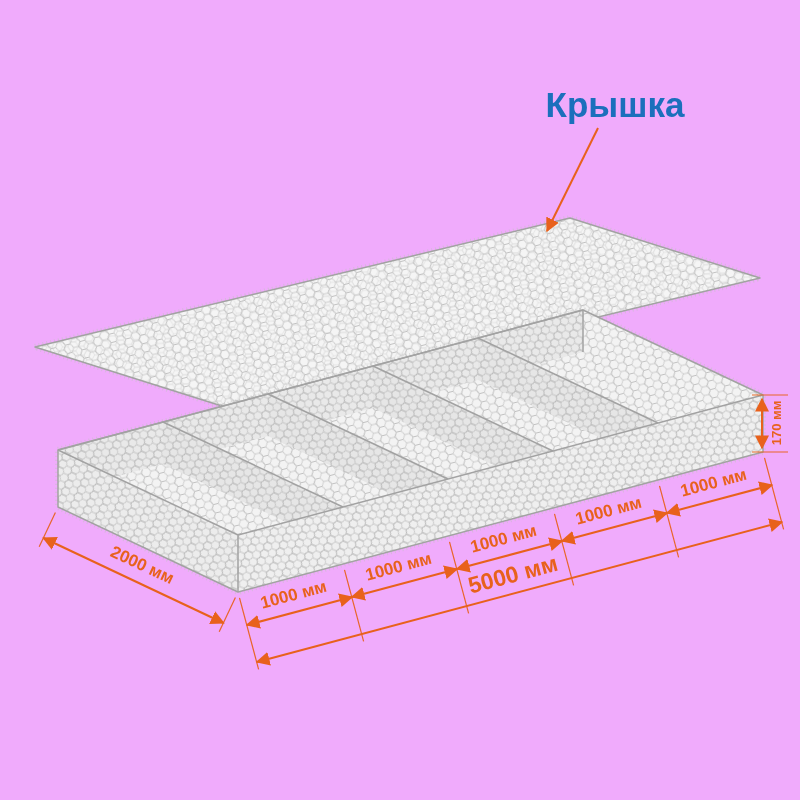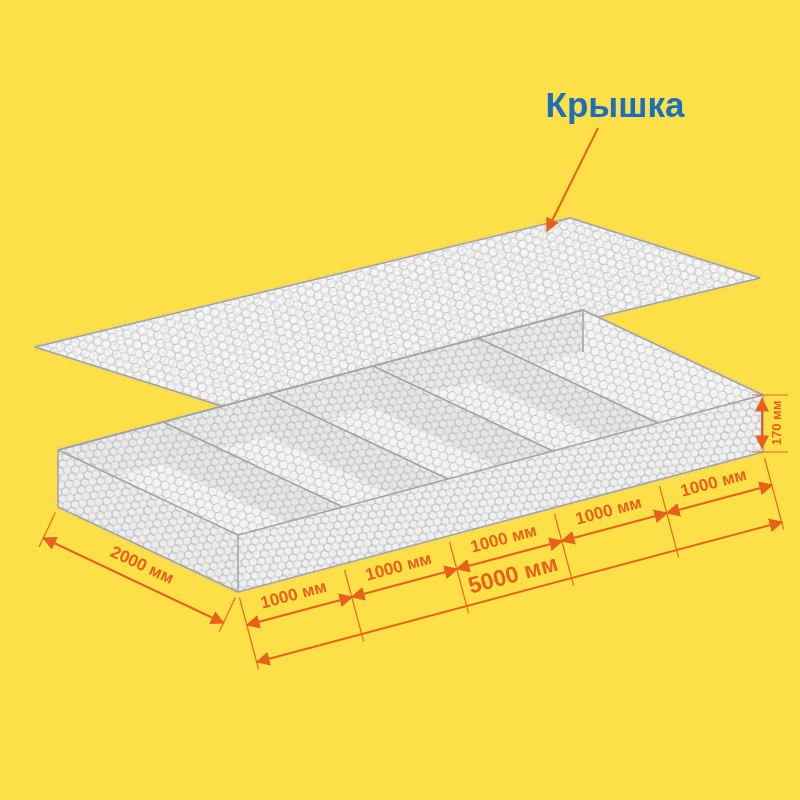--- a/index.html
+++ b/index.html
@@ -1,20 +1,20 @@
 <!DOCTYPE html>
 <html><head>
 <meta charset="utf-8">
 <style>
   html, body { margin: 0; padding: 0; background: #ffffff; }
   #stage {
     position: relative;
     width: 800px;
     height: 800px;
-    background: #fde047;
+    background: #f0abfc;
     overflow: hidden;
     font-family: "Liberation Sans", sans-serif;
   }
   svg { display: block; }
   .dim-line  { stroke: #E8611C; stroke-width: 2; fill: none; }
   .dim-ext   { stroke: #E8611C; stroke-width: 1.2; fill: none; opacity: .95; }
   .dim-label { fill: #E8611C; font-weight: bold; font-family: "Liberation Sans", sans-serif; }
   .lid-label { font-weight: bold; font-size: 35px; font-family: "Liberation Sans", sans-serif; }
   .mesh-edge { stroke: #a2a2a2; stroke-width: 1.5; fill: none; stroke-linejoin: round; }
   .mesh-fuzz { stroke: #c2c2c2; stroke-width: 6; stroke-dasharray: 1 3; opacity: .55; fill: none; }

